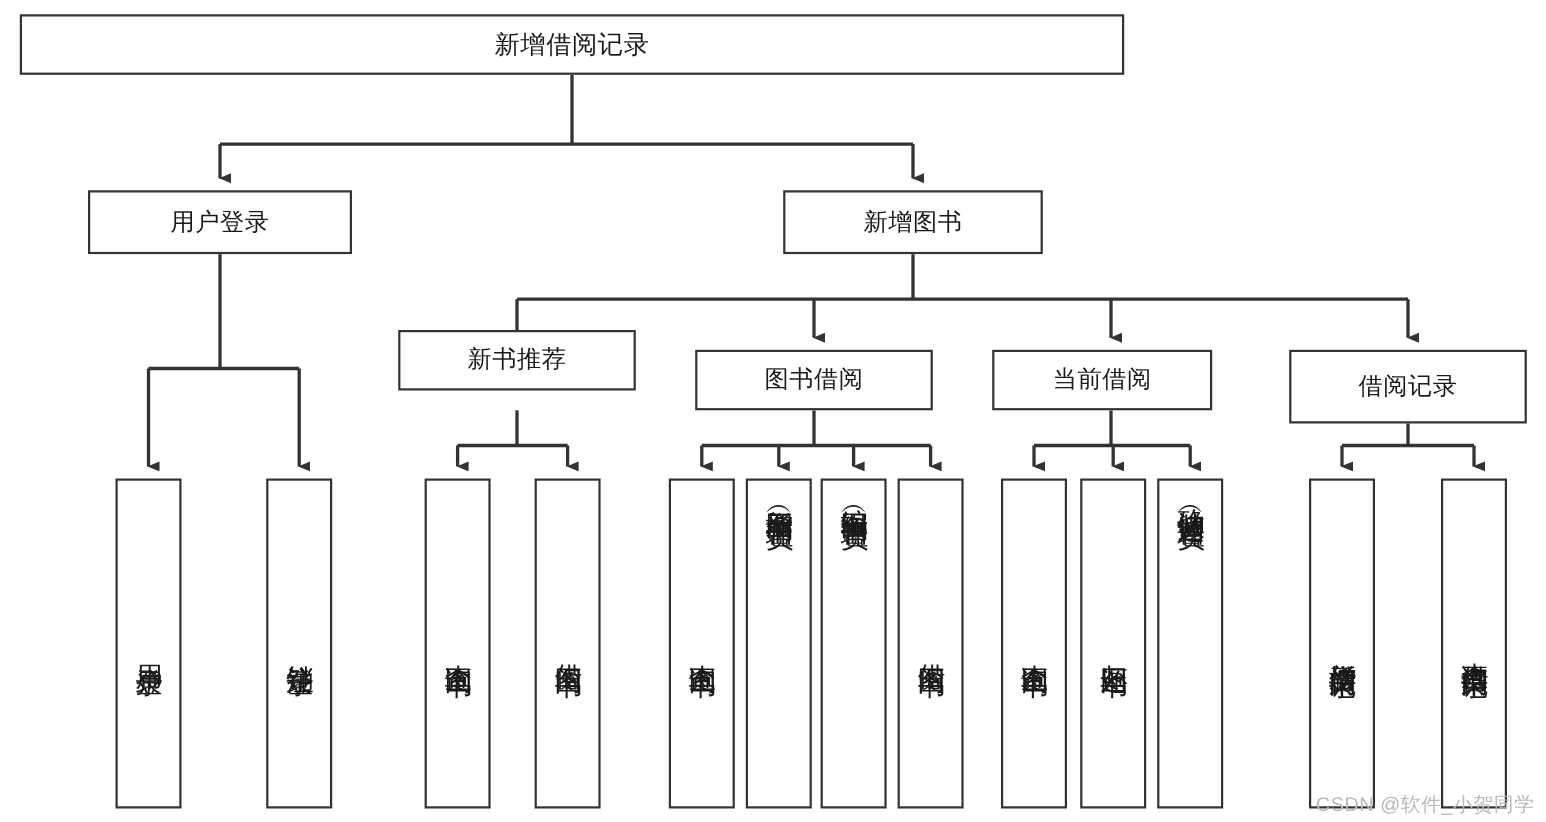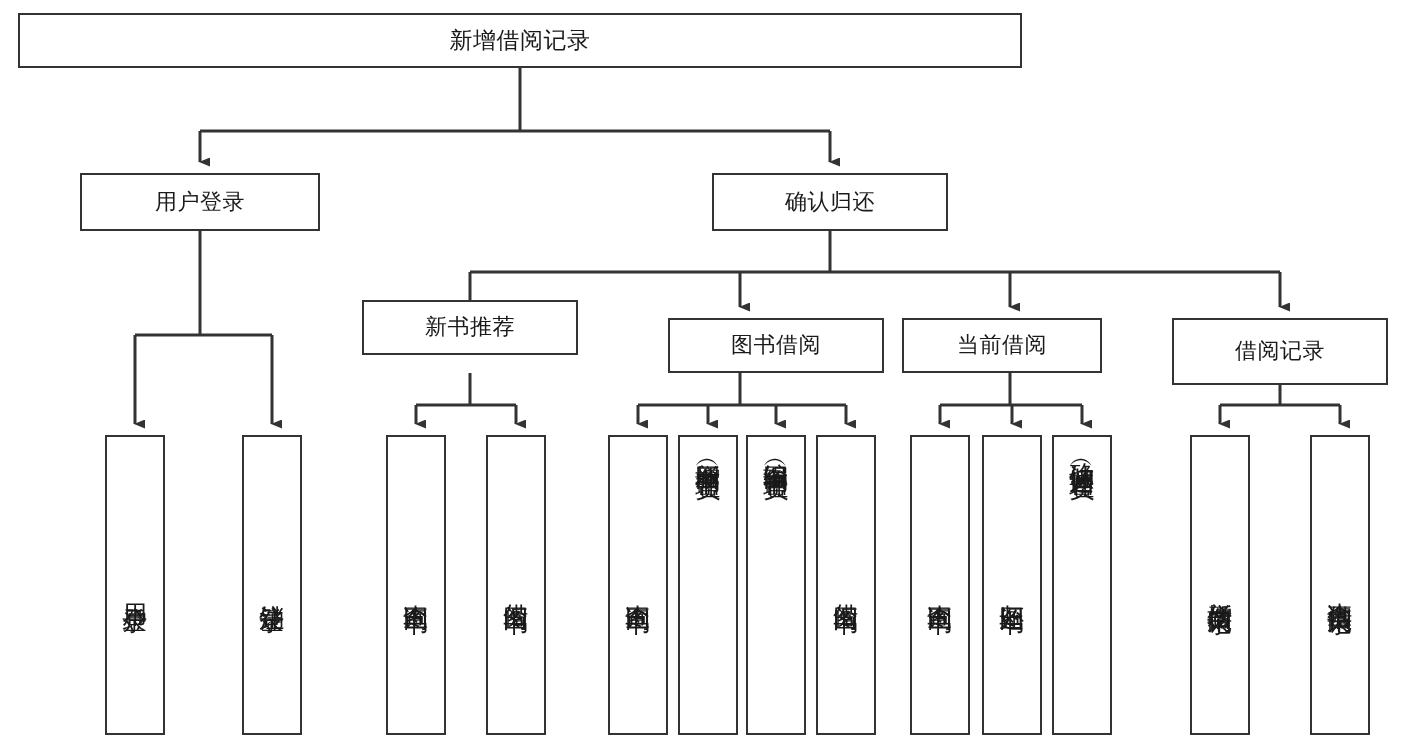--- a/index.html
+++ b/index.html
@@ -126,26 +126,26 @@
 
   <div class="node root horizontal" style="left: 18px; top: 13px; width: 1004px; height: 55px;">
     <span class="node-label">新增借阅记录</span>
   </div>
 
   <div id="node-layer">
       <div class="node horizontal" style="left: 80px; top: 173px; width: 240px; height: 58px;">
         <span class="node-label">用户登录</span>
       </div>
       <div class="node horizontal" style="left: 712px; top: 173px; width: 236px; height: 58px;">
-        <span class="node-label">确认归还</span>
+        <span class="node-label">新增图书</span>
       </div>
       <div class="node horizontal" style="left: 362px; top: 300px; width: 216px; height: 55px;">
         <span class="node-label">新书推荐</span>
       </div>
-      <div class="node horizontal" style="left: 632px; top: 318px; width: 216px; height: 55px; margin-left: 36px;">
+      <div class="node horizontal" style="left: 632px; top: 318px; width: 216px; height: 55px;">
         <span class="node-label">图书借阅</span>
       </div>
       <div class="node horizontal" style="left: 902px; top: 318px; width: 200px; height: 55px;">
         <span class="node-label">当前借阅</span>
       </div>
       <div class="node horizontal" style="left: 1172px; top: 318px; width: 216px; height: 67px;">
         <span class="node-label">借阅记录</span>
       </div>
       <div class="node vertical center" style="left: 105px; top: 435px; width: 60px; height: 300px;">
         <span class="node-label">用户登录</span>
@@ -181,13 +181,14 @@
         <span class="node-label">确认归还（管理员）</span>
       </div>
       <div class="node vertical center" style="left: 1190px; top: 435px; width: 60px; height: 300px;">
         <span class="node-label">新增借阅记录</span>
       </div>
       <div class="node vertical center" style="left: 1310px; top: 435px; width: 60px; height: 300px;">
         <span class="node-label">查询借阅记录</span>
       </div>
     </div>
 
+  <div class="watermark">CSDN @软件_小贺同学</div>
 </div>
 
 </body></html>

